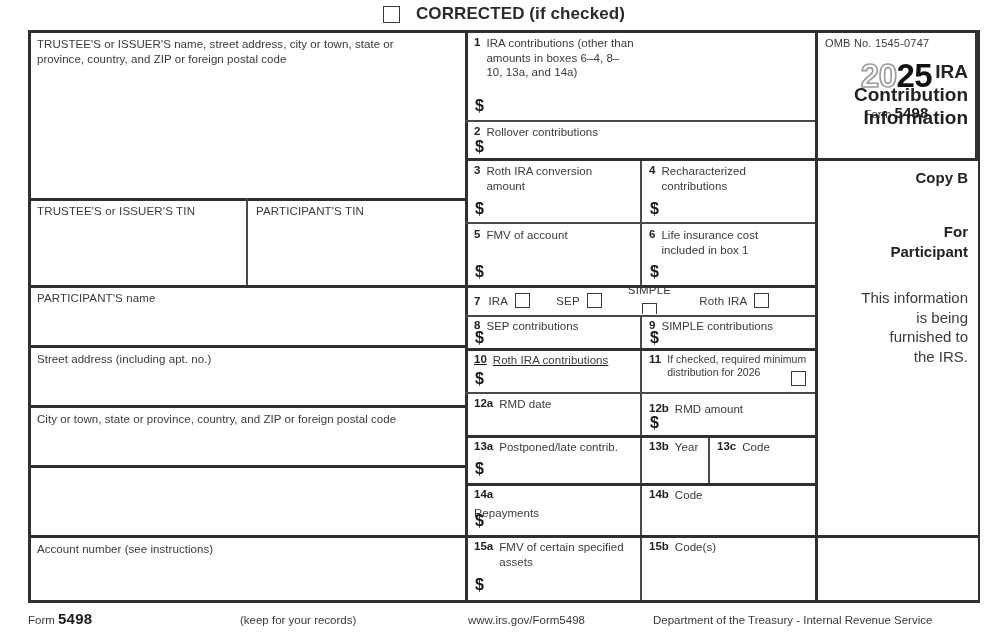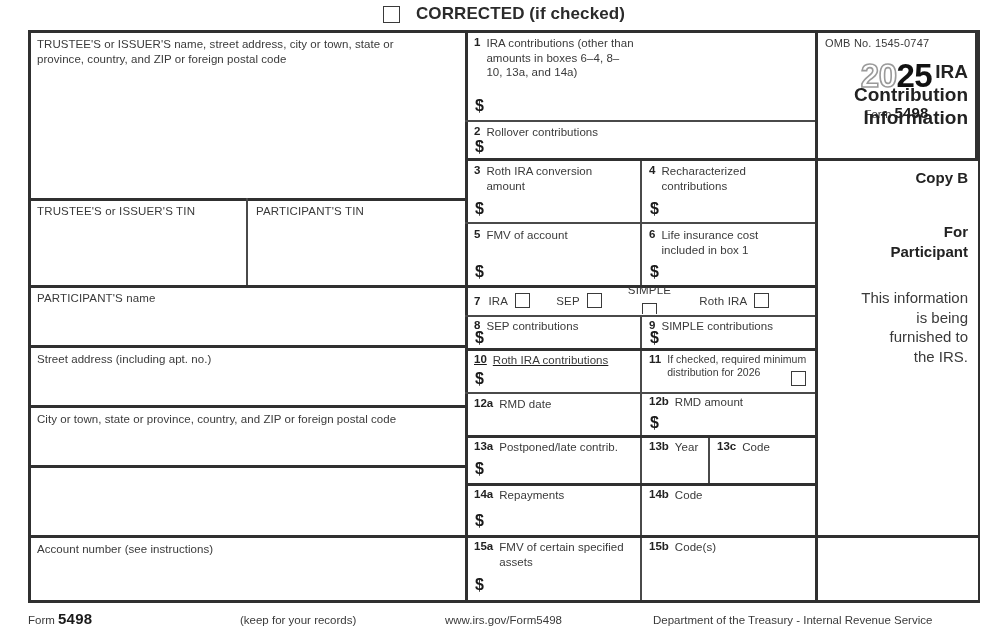--- a/index.html
+++ b/index.html
@@ -440,21 +440,21 @@
       <div class="boxrow pad" style="padding-top:3px;">
         <span class="boxnum">12a</span>
         <span class="lbl">RMD date</span>
       </div>
       <div class="money-line" style="bottom:2px;">
         <span class="lbl"></span>
       </div>
     </div>
 
     <div class="cell" style="left:614px; top:364px; width:172px; height:39px;">
-      <div class="boxrow pad" style="padding-top:1px;">
+      <div class="boxrow pad" style="padding-top:8px;">
         <span class="boxnum">12b</span>
         <span class="lbl">RMD amount</span>
       </div>
       <div class="money-line" style="bottom:1px;">
         <span class="dollar">$</span>
         <span class="lbl"></span>
       </div>
     </div>
 
     <div class="cell" style="left:439px; top:407px; width:172px; height:44px;">
@@ -476,21 +476,21 @@
     </div>
 
     <div class="cell" style="left:682px; top:407px; width:109px; height:44px;">
       <div class="boxrow pad" style="padding-top:3px;">
         <span class="boxnum">13c</span>
         <span class="lbl">Code</span>
       </div>
     </div>
 
     <div class="cell" style="left:439px; top:455px; width:172px; height:48px;">
-      <div class="boxrow pad" style="padding-top:3px;">
+      <div class="boxrow pad" style="padding-top:3px;flex-direction:column;">
         <span class="boxnum">14a</span>
         <span class="lbl">Repayments</span>
       </div>
       <div class="money-line" style="bottom:3px;">
         <span class="dollar">$</span>
         <span class="lbl"></span>
       </div>
     </div>
 
     <div class="cell" style="left:614px; top:455px; width:172px; height:48px;">
@@ -557,17 +557,17 @@
     <div class="rail-note">furnished to</div>
     <div class="rail-note">the IRS.</div>
   </div>
 
   <div class="footer">
     <div class="footer-cell" style="left:0; top:4px;">
       <span>Form</span>
       <b>5498</b>
     </div>
     <div class="footer-cell" style="left:212px; top:8px;">(keep for your records)</div>
-    <div class="footer-cell" style="left:417px; top:8px;">www.irs.gov/Form5498</div>
+    <div class="footer-cell" style="left:440px; top:8px;">www.irs.gov/Form5498</div>
     <div class="footer-cell" style="left:625px; top:8px;">Department of the Treasury - Internal Revenue Service</div>
   </div>
 
 </div>
 
 </body></html>

